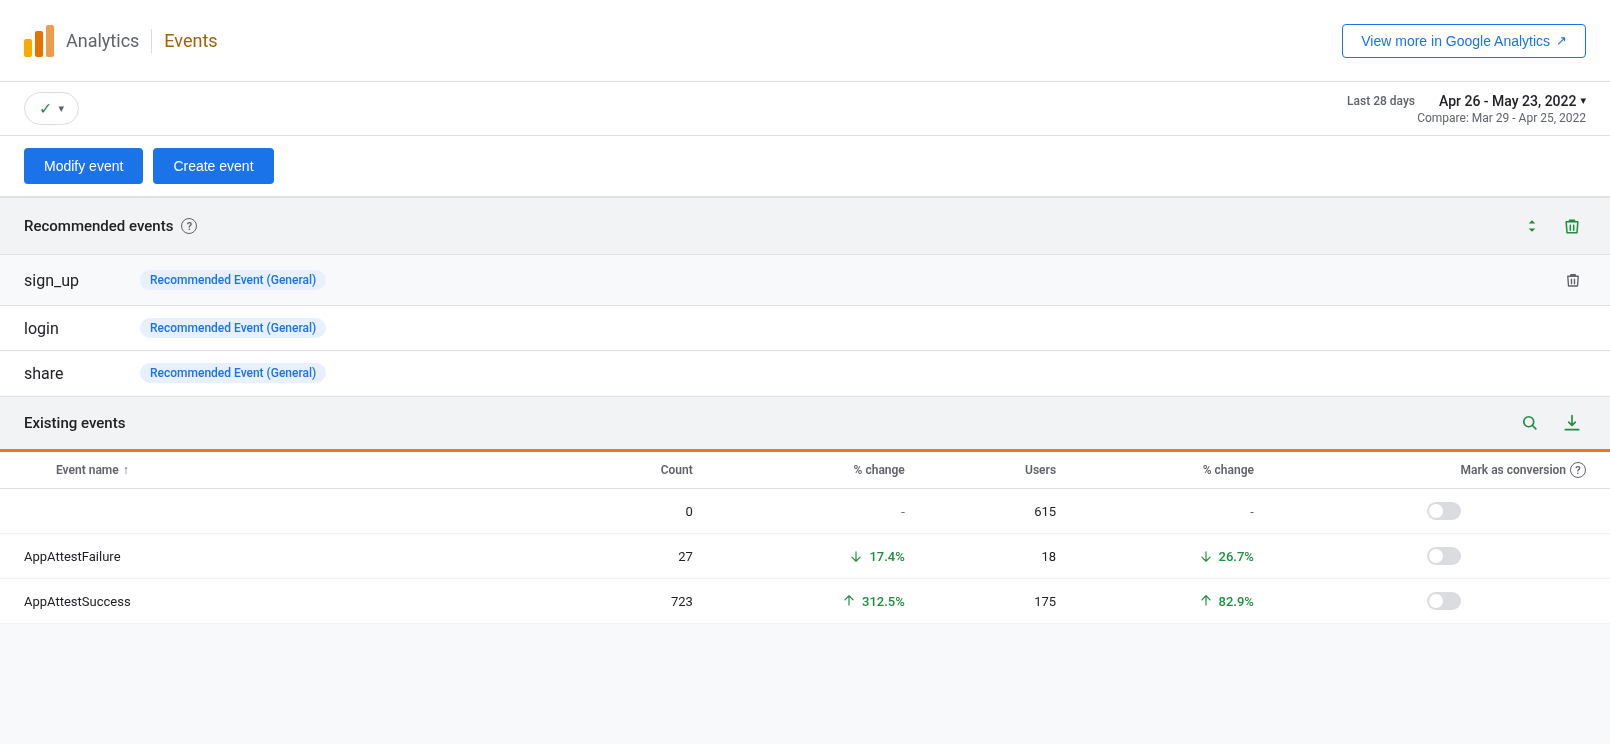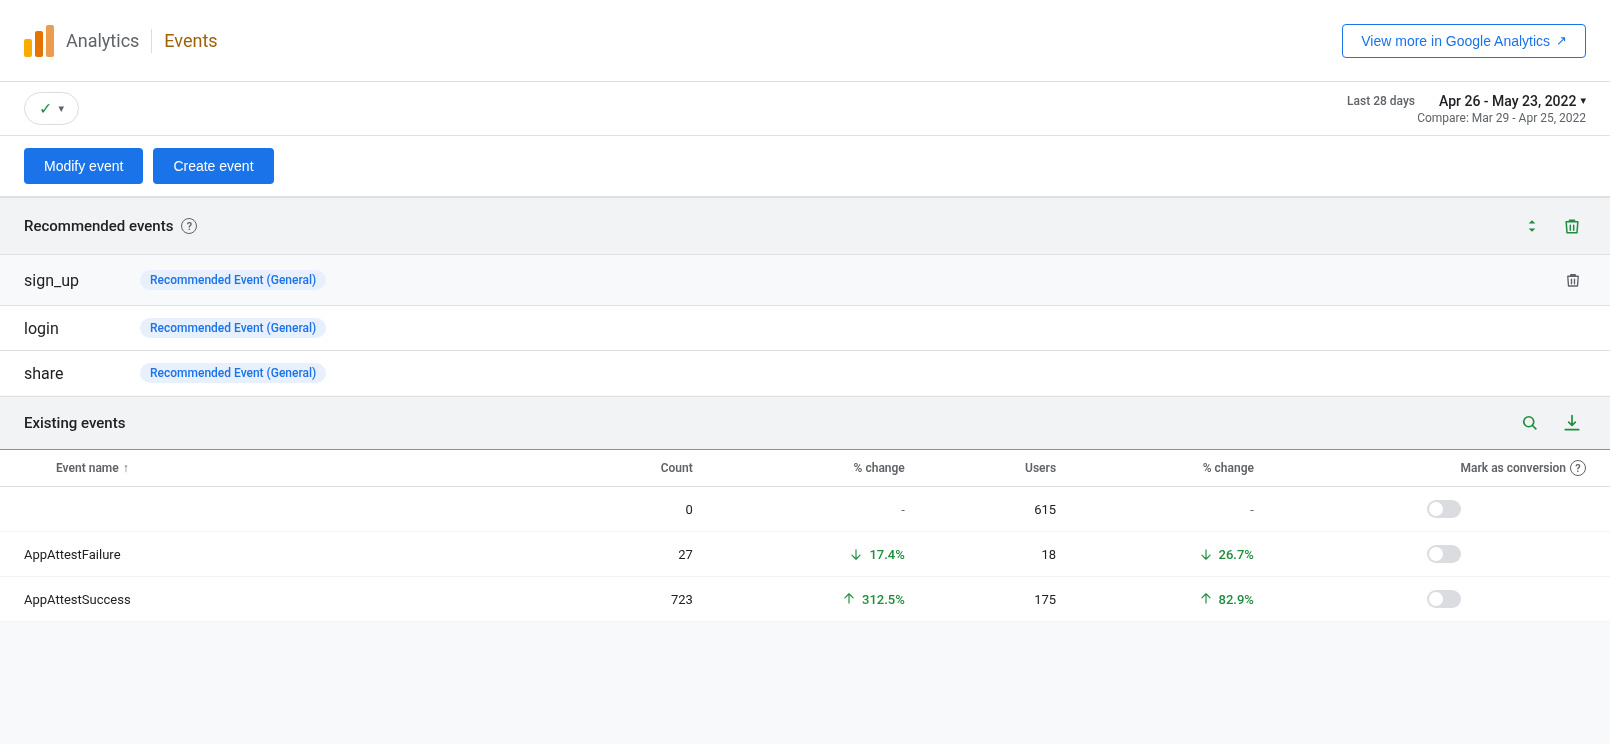--- a/index.html
+++ b/index.html
@@ -206,21 +206,21 @@
     .table-section {
       background: #fff;
       border-top: 1px solid #e0e0e0;
     }
     .table-header-row {
       display: flex;
       align-items: center;
       justify-content: space-between;
       padding: 12px 24px;
       background: #f1f3f4;
-      border-bottom: 1px solid #f97316;
+      border-bottom: 3px solid #f97316;
     }
     .table-header-title {
       font-size: 15px;
       font-weight: 500;
       color: #202124;
     }
     .table-header-actions {
       display: flex;
       align-items: center;
       gap: 14px;

